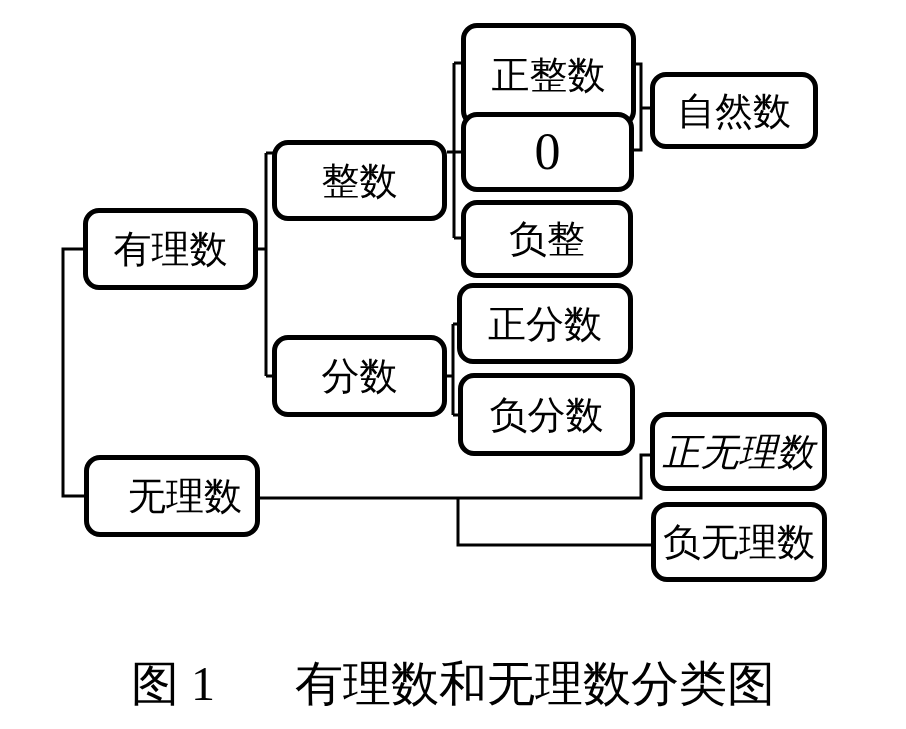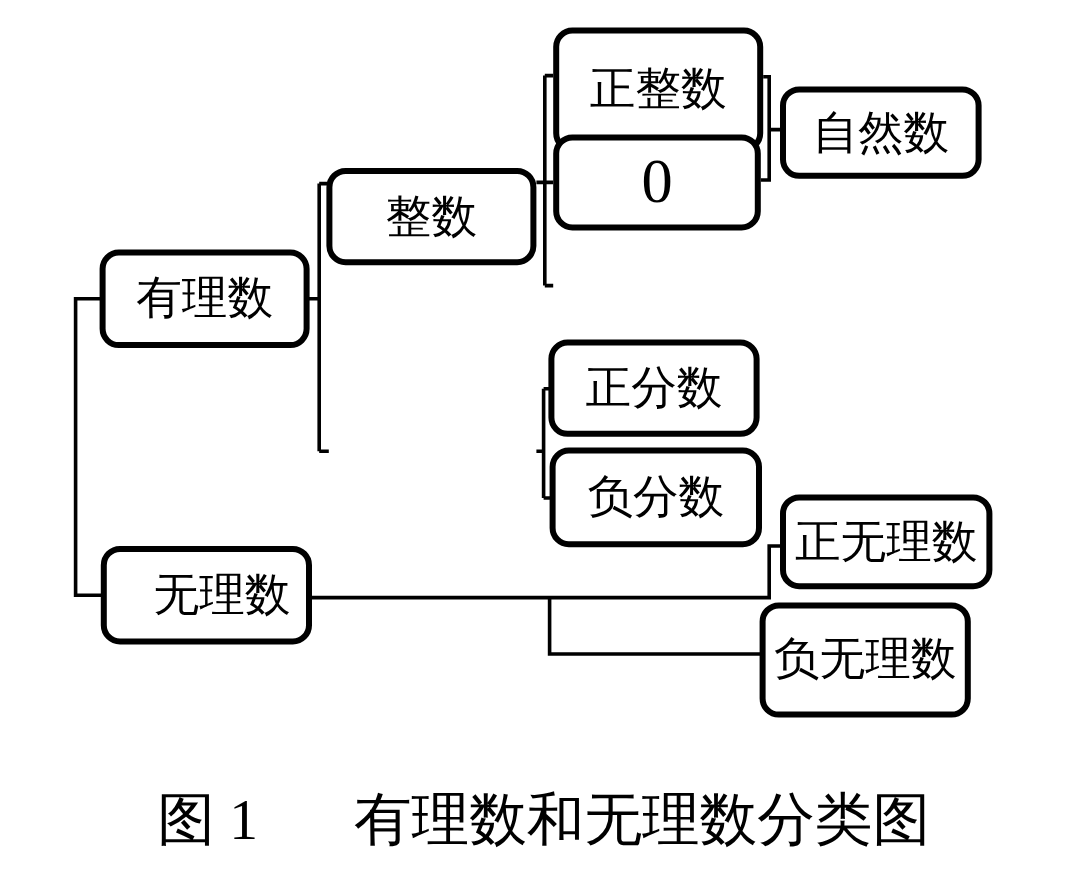--- a/index.html
+++ b/index.html
@@ -48,22 +48,22 @@
   .n-rational            { left:  83px; top: 208px; width: 175px; height: 82px; }
   .n-integer             { left: 272px; top: 113px; width: 175px; height: 81px; margin-top: 27px; }
   .n-fraction            { left: 272px; top: 335px; width: 175px; height: 82px; }
   .n-positive-integer    { left: 461px; top:  23px; width: 175px; height: 104px; }
   .n-zero                { left: 461px; top: 112px; width: 173px; height: 80px; }
   .n-negative-integer    { left: 461px; top: 200px; width: 172px; height: 78px; }
   .n-natural             { left: 650px; top:  72px; width: 168px; height: 77px; }
   .n-positive-fraction   { left: 457px; top: 283px; width: 176px; height: 81px; }
   .n-negative-fraction   { left: 458px; top: 373px; width: 177px; height: 83px; }
   .n-irrational          { left:  84px; top: 455px; width: 176px; height: 82px; padding-left: 26px; }
-  .n-positive-irrational { left: 650px; top: 412px; width: 177px; height: 79px; }
-  .n-negative-irrational { left: 633px; top: 502px; width: 176px; height: 96px; }
+  .n-positive-irrational { left: 650px; top: 412px; width: 177px; height: 79px; font-style: italic; }
+  .n-negative-irrational { left: 651px; top: 502px; width: 176px; height: 80px; }
 
   .caption {
     position: absolute;
     left: 0;
     top: 655px;
     width: 906px;
     display: flex;
     justify-content: center;
     align-items: baseline;
     gap: 80px;
@@ -87,29 +87,35 @@
   </svg>
 
   <div class="node n-rational">
     <span>有理数</span>
   </div>
 
   <div class="node n-integer">
     <span>整数</span>
   </div>
 
+  <div class="node n-fraction">
+    <span>分数</span>
+  </div>
 
   <div class="node n-positive-integer">
     <span>正整数</span>
   </div>
 
   <div class="node n-zero node--zero">
     <span>0</span>
   </div>
 
+  <div class="node n-negative-integer">
+    <span>负整</span>
+  </div>
 
   <div class="node n-natural">
     <span>自然数</span>
   </div>
 
   <div class="node n-positive-fraction">
     <span>正分数</span>
   </div>
 
   <div class="node n-negative-fraction">

